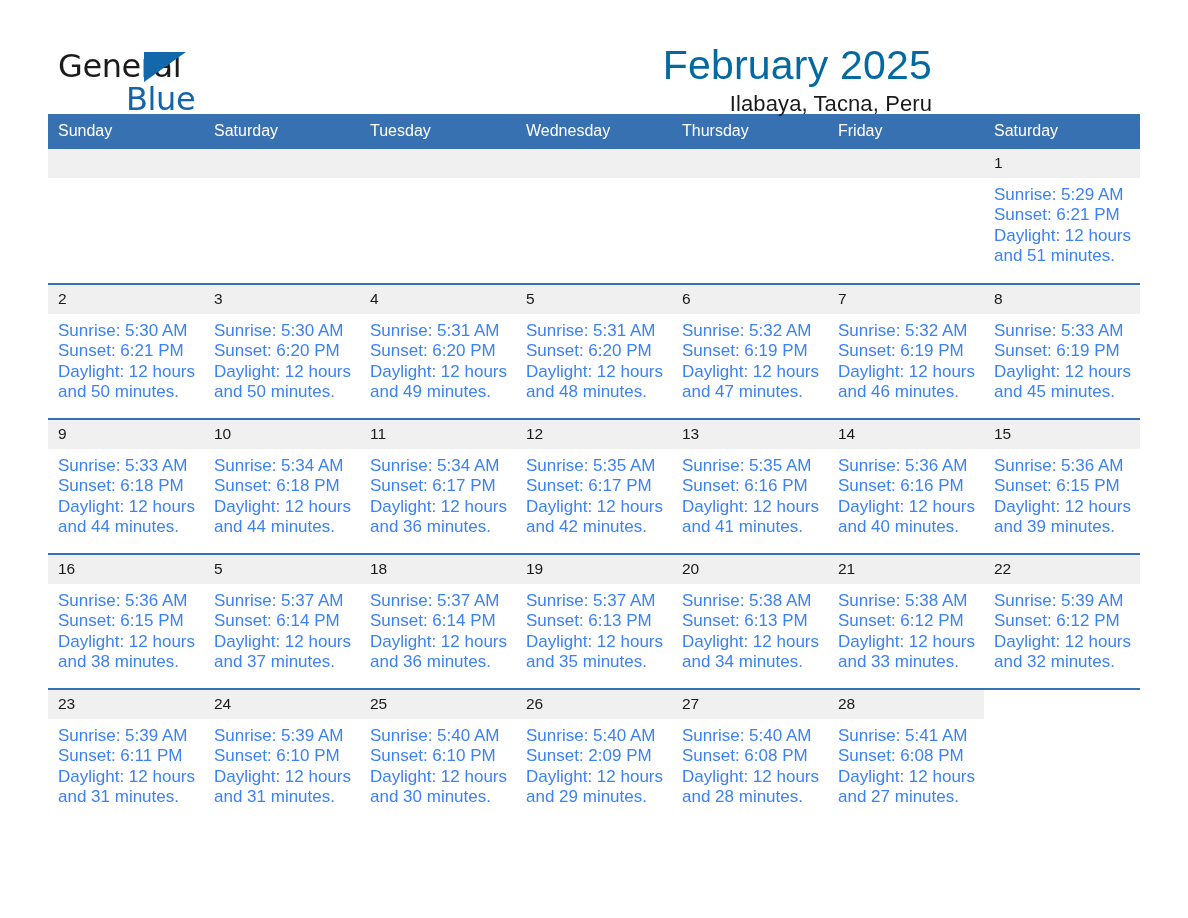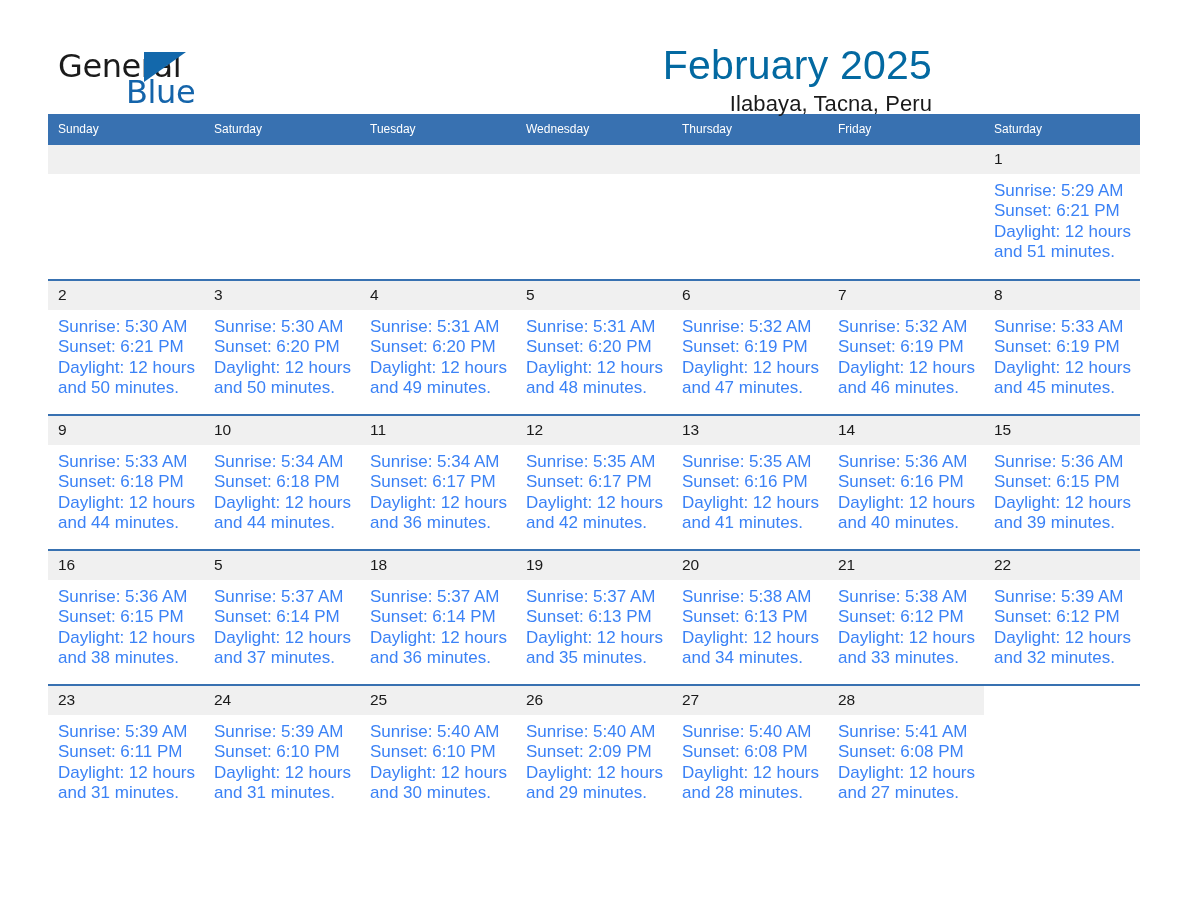--- a/index.html
+++ b/index.html
@@ -45,21 +45,21 @@
     top: 8px;
     font-size: 32px;
     letter-spacing: -0.4px;
     color: #1b1b1b;
     font-family: "DejaVu Sans", sans-serif;
     font-weight: 400;
   }
   .brand-blue {
     position: absolute;
     left: 78px;
-    top: 34px;
+    top: 41px;
     font-size: 32px;
     letter-spacing: -0.4px;
     color: #1464aa;
     font-family: "DejaVu Sans", sans-serif;
     font-weight: 400;
   }
   .brand-flag {
     position: absolute;
     left: 96px;
     top: 10px;
@@ -91,21 +91,21 @@
   
   .calendar {
     width: 1092px;
     margin-top: 2px;
     border-collapse: collapse;
     table-layout: fixed;
   }
   .calendar th {
     background: #3871b1;
     color: #ffffff;
-    font-size: 12px;
+    font-size: 16px;
     font-weight: 400;
     text-align: left;
     padding: 8px 0 9px 10px;
     height: 31px;
     border: none;
   }
   .calendar td {
     vertical-align: top;
     padding: 0;
     border: none;

